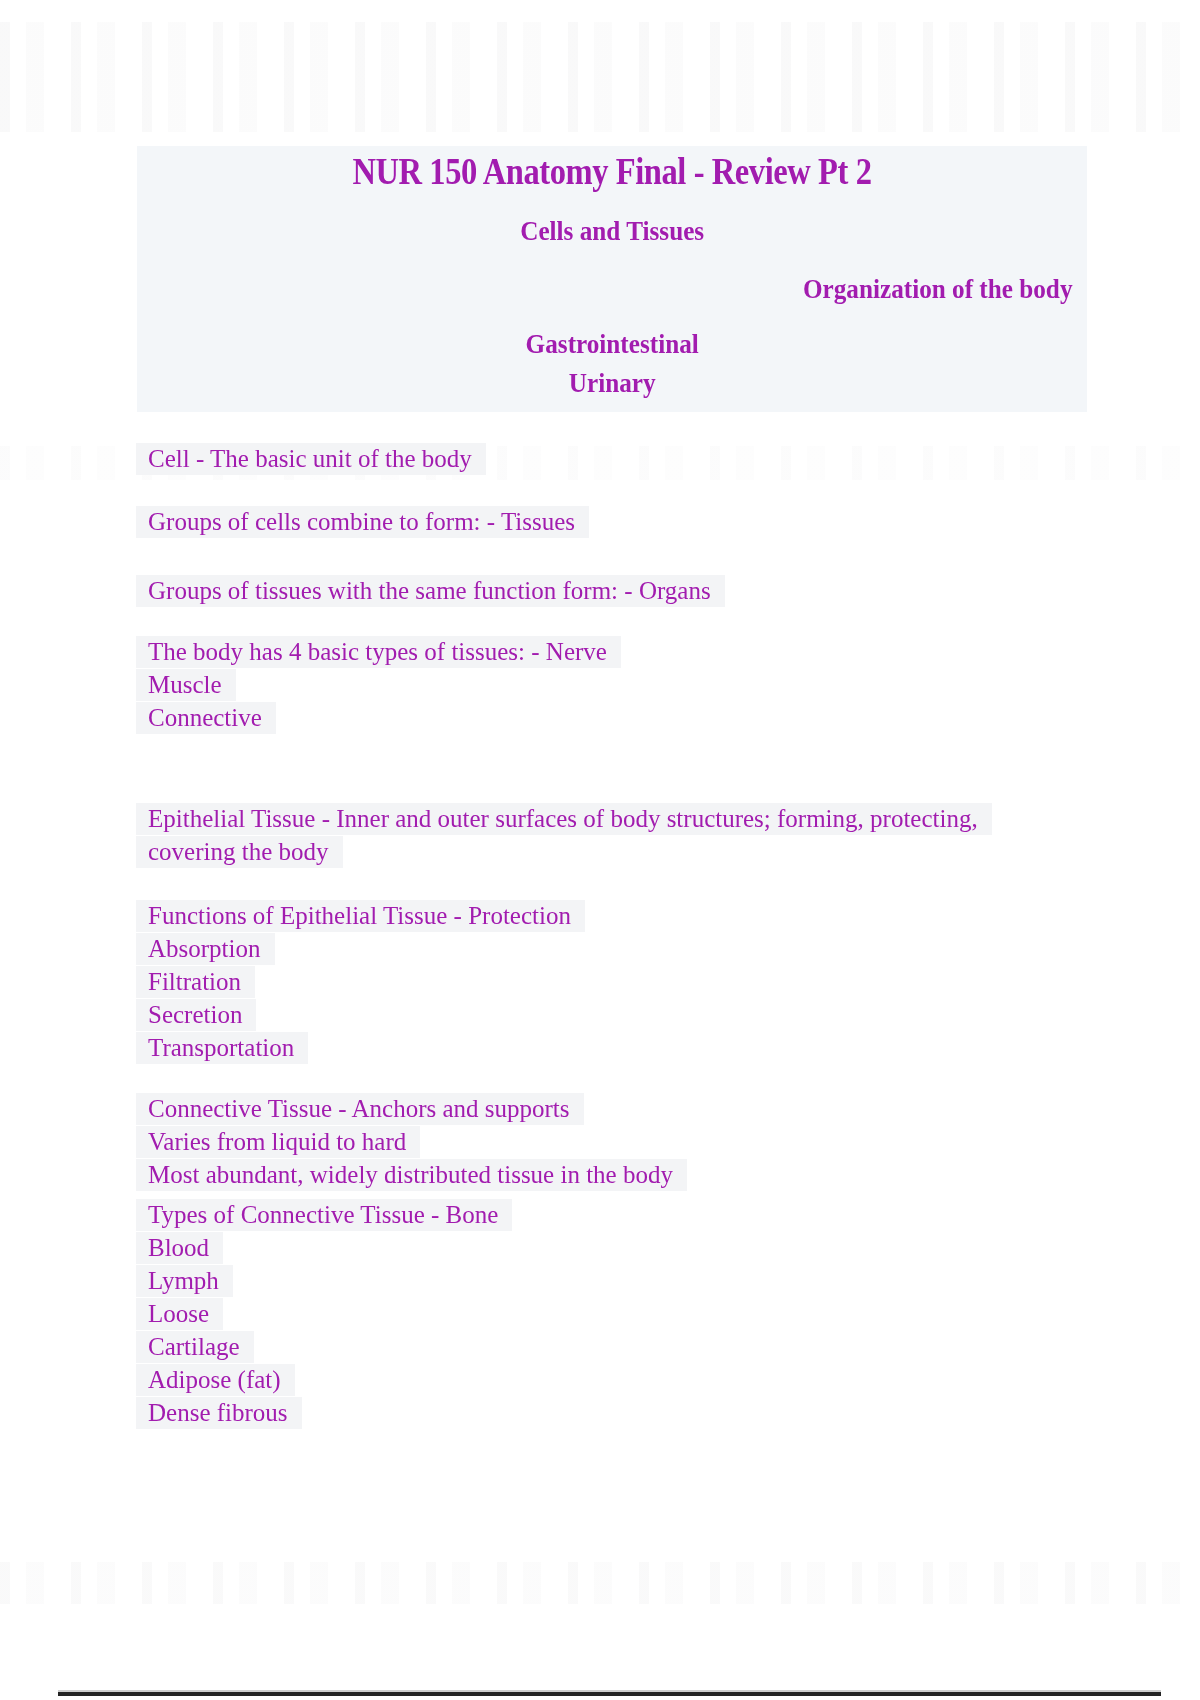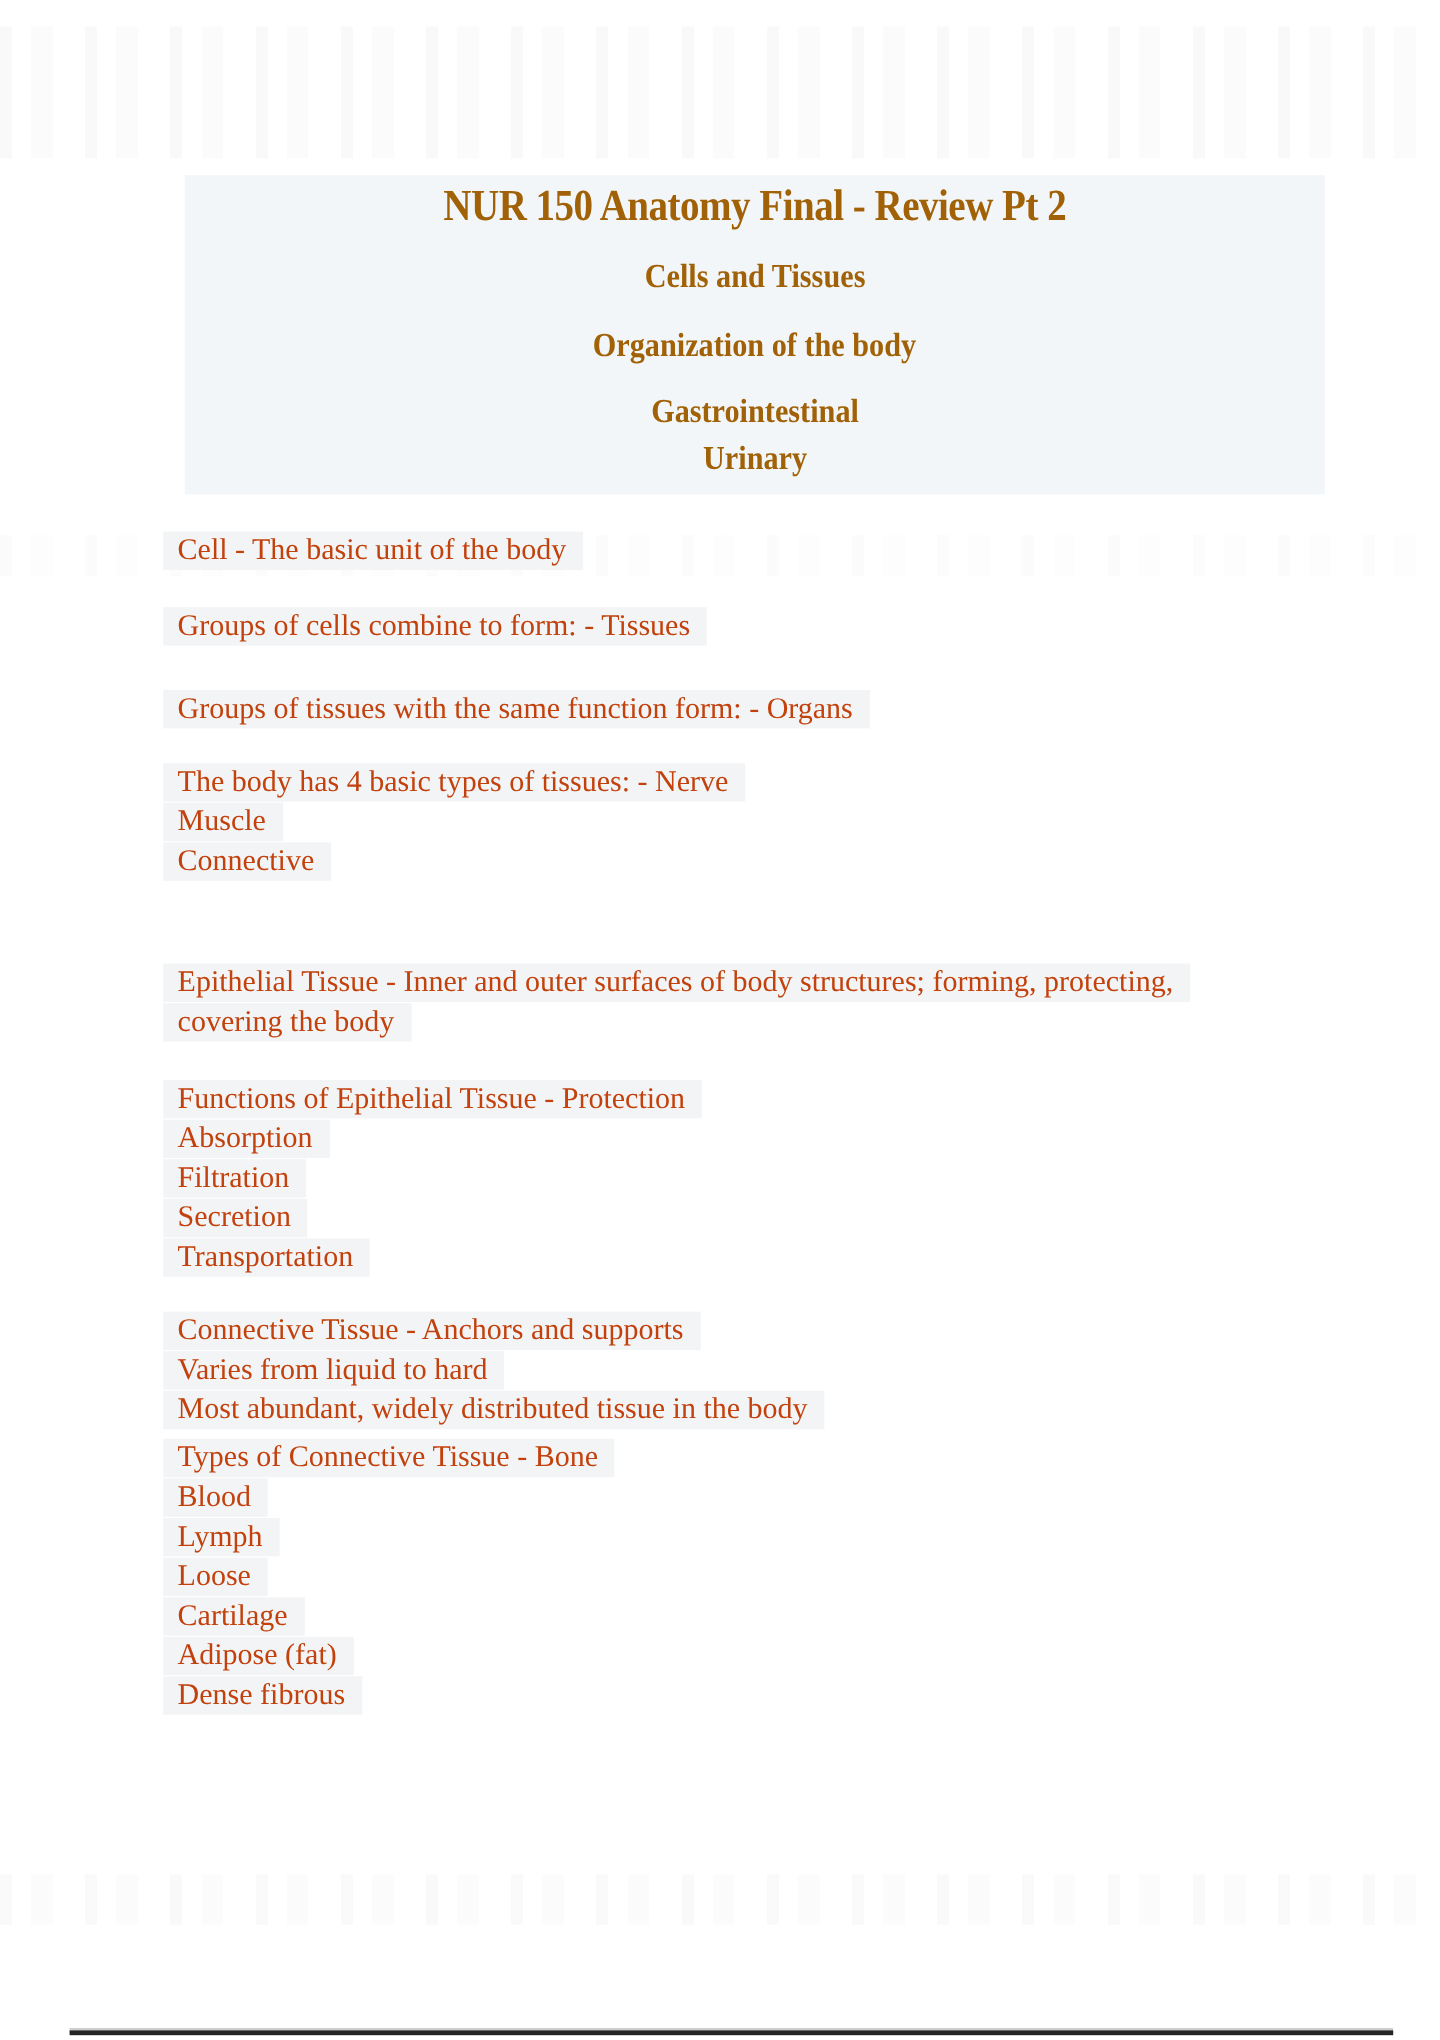--- a/index.html
+++ b/index.html
@@ -29,28 +29,28 @@
         rgba(60,60,70,0.018) 26px, rgba(60,60,70,0.018) 44px,
         rgba(0,0,0,0) 44px, rgba(0,0,0,0) 71px);
     pointer-events: none;
   }
   .ghost-top { top: 22px; height: 110px; }
   .ghost-mid { top: 446px; height: 34px; opacity: .55; }
   .ghost-bottom { top: 1562px; height: 42px; opacity: .9; }
 
   .header-box {
     position: absolute;
-    left: 154px;
+    left: 137px;
     top: 146px;
     width: 950px;
     height: 266px;
     background: #f3f6f9;
     padding-top: 2px;
     text-align: center;
-    color: #a16207;
+    color: #a21caf;
   }
   .doc-title {
     line-height: 48px;
     font-size: 37px;
     font-weight: bold;
     letter-spacing: -0.5px;
     white-space: nowrap;
   }
   .doc-title > span {
     display: inline-block;
@@ -62,28 +62,28 @@
     font-size: 28px;
     font-weight: bold;
     white-space: nowrap;
   }
   .doc-subtitle > span {
     display: inline-block;
     transform: scaleX(0.90);
     transform-origin: 50% 50%;
   }
   .sub-1 { margin-top: 22px; }
-  .sub-2 { margin-top: 32px; }
+  .sub-2 { margin-top: 32px; text-align: right; }
   .sub-3 { margin-top: 29px; }
   .sub-4 { margin-top: 13px; }
 
   .qa {
     position: absolute;
     left: 136px;
-    color: #c2410c;
+    color: #a21caf;
   }
   .qa .line {
     line-height: 33px;
     font-size: 25px;
     white-space: nowrap;
   }
   .qa .hl {
     background: #f3f4f6;
     padding: 2px 14px 3px 12px;
   }

